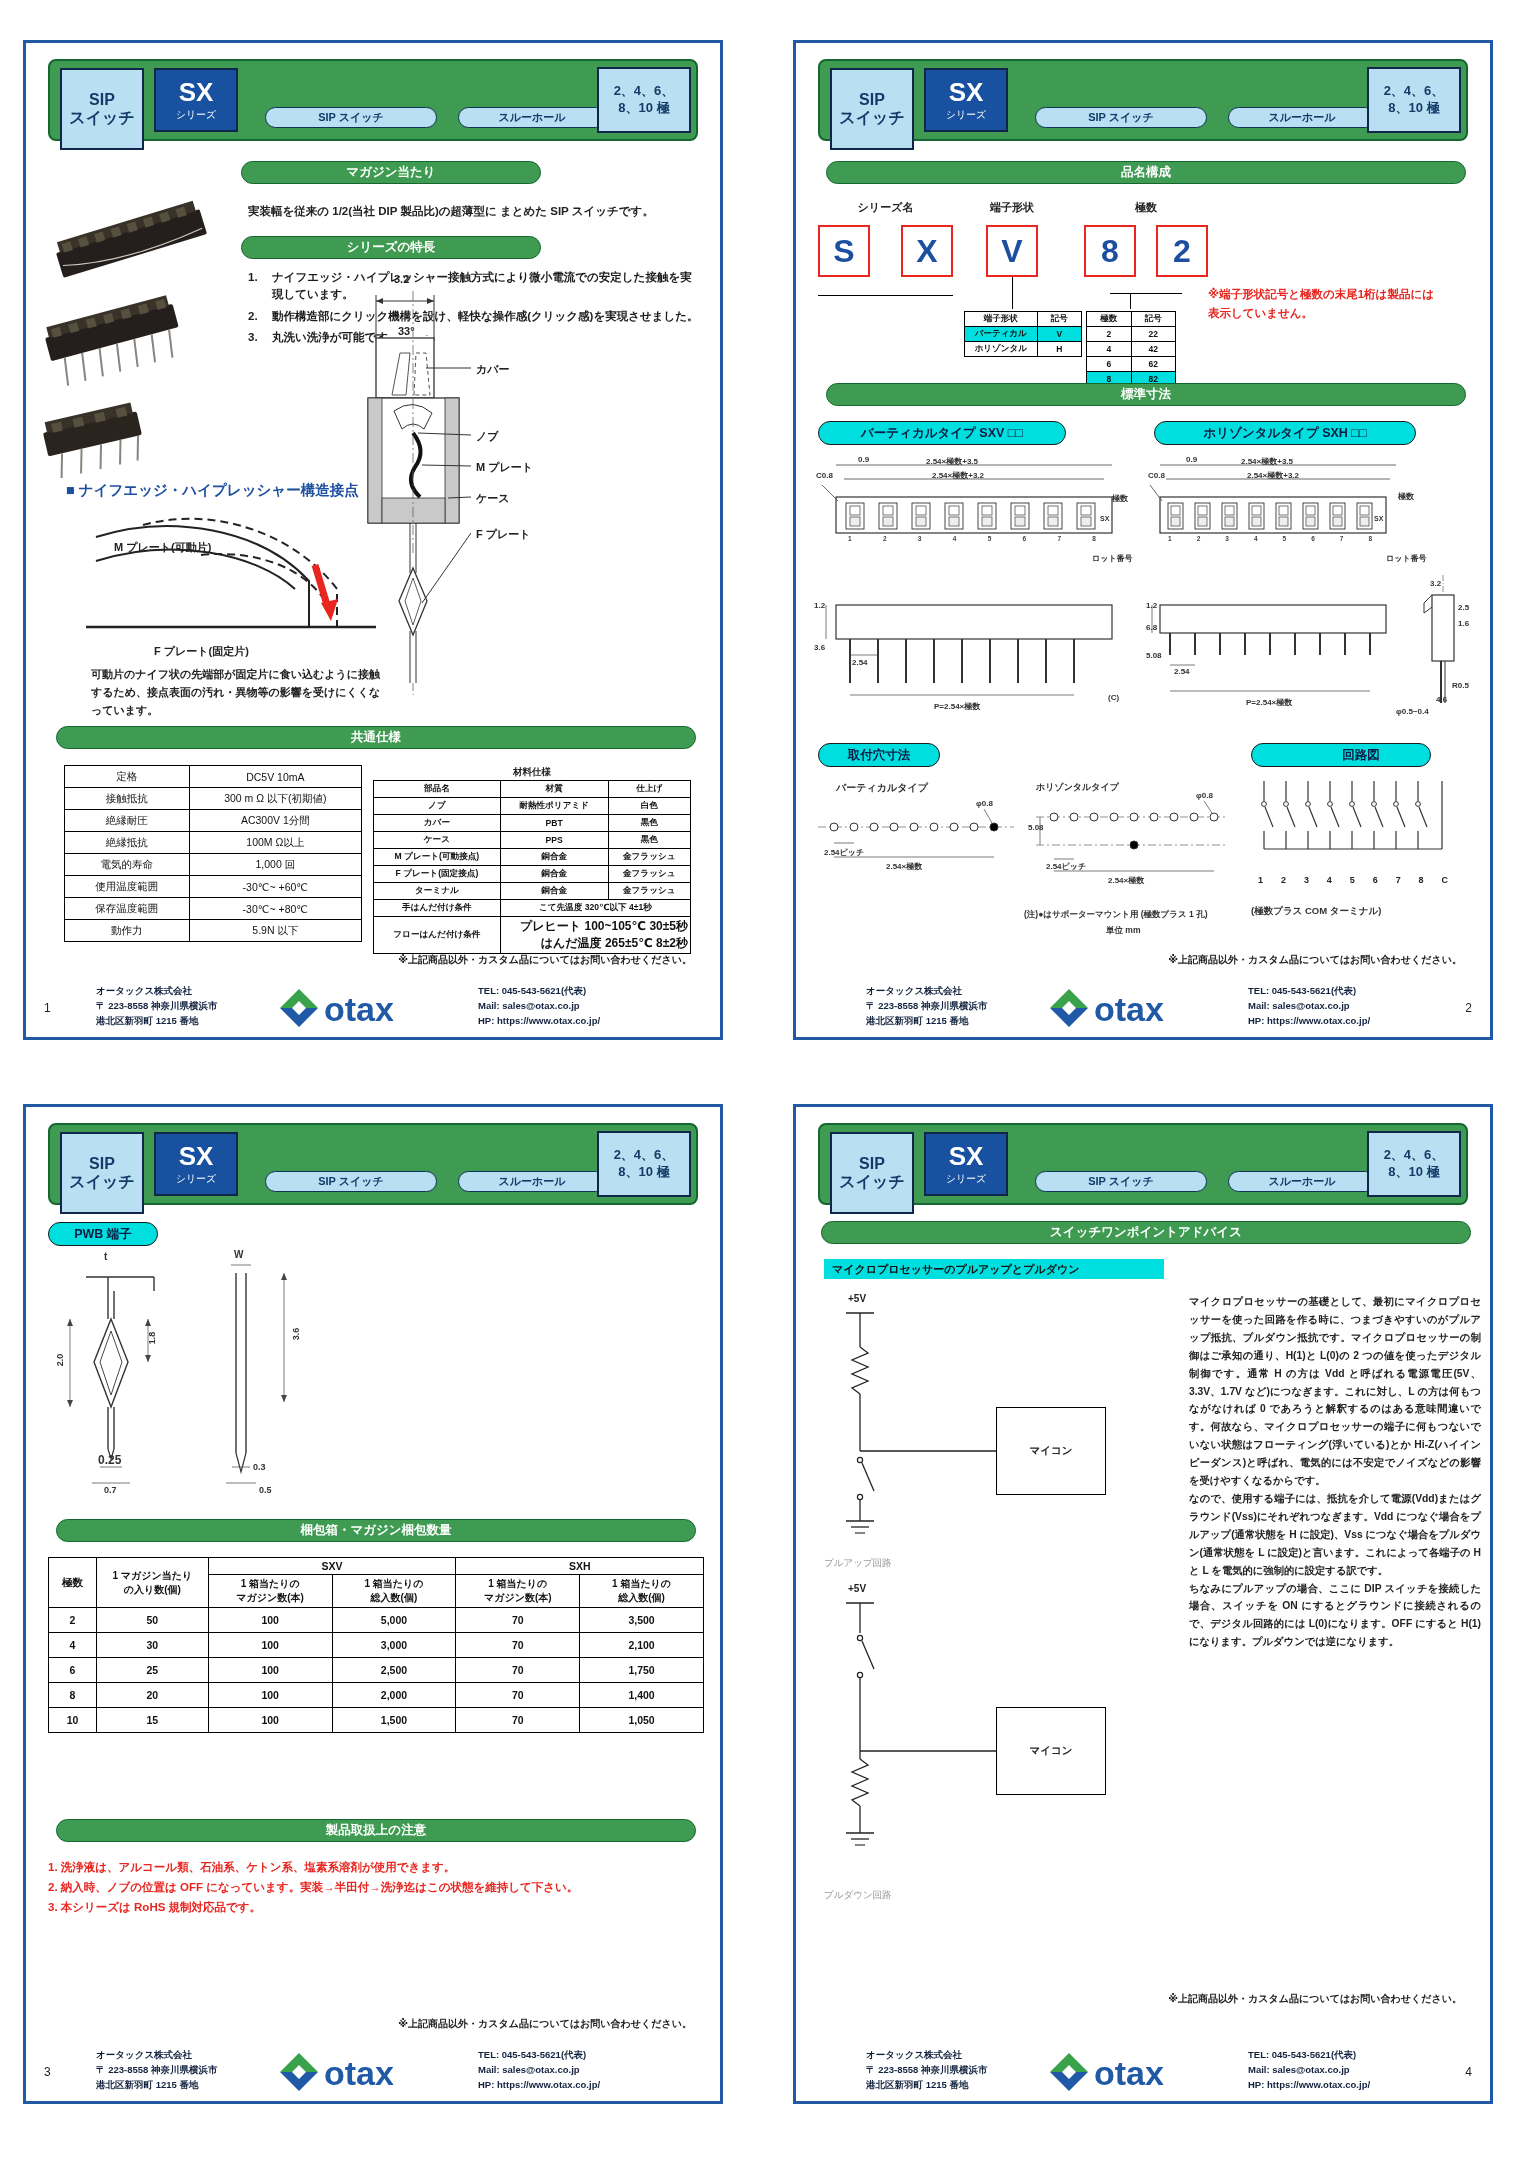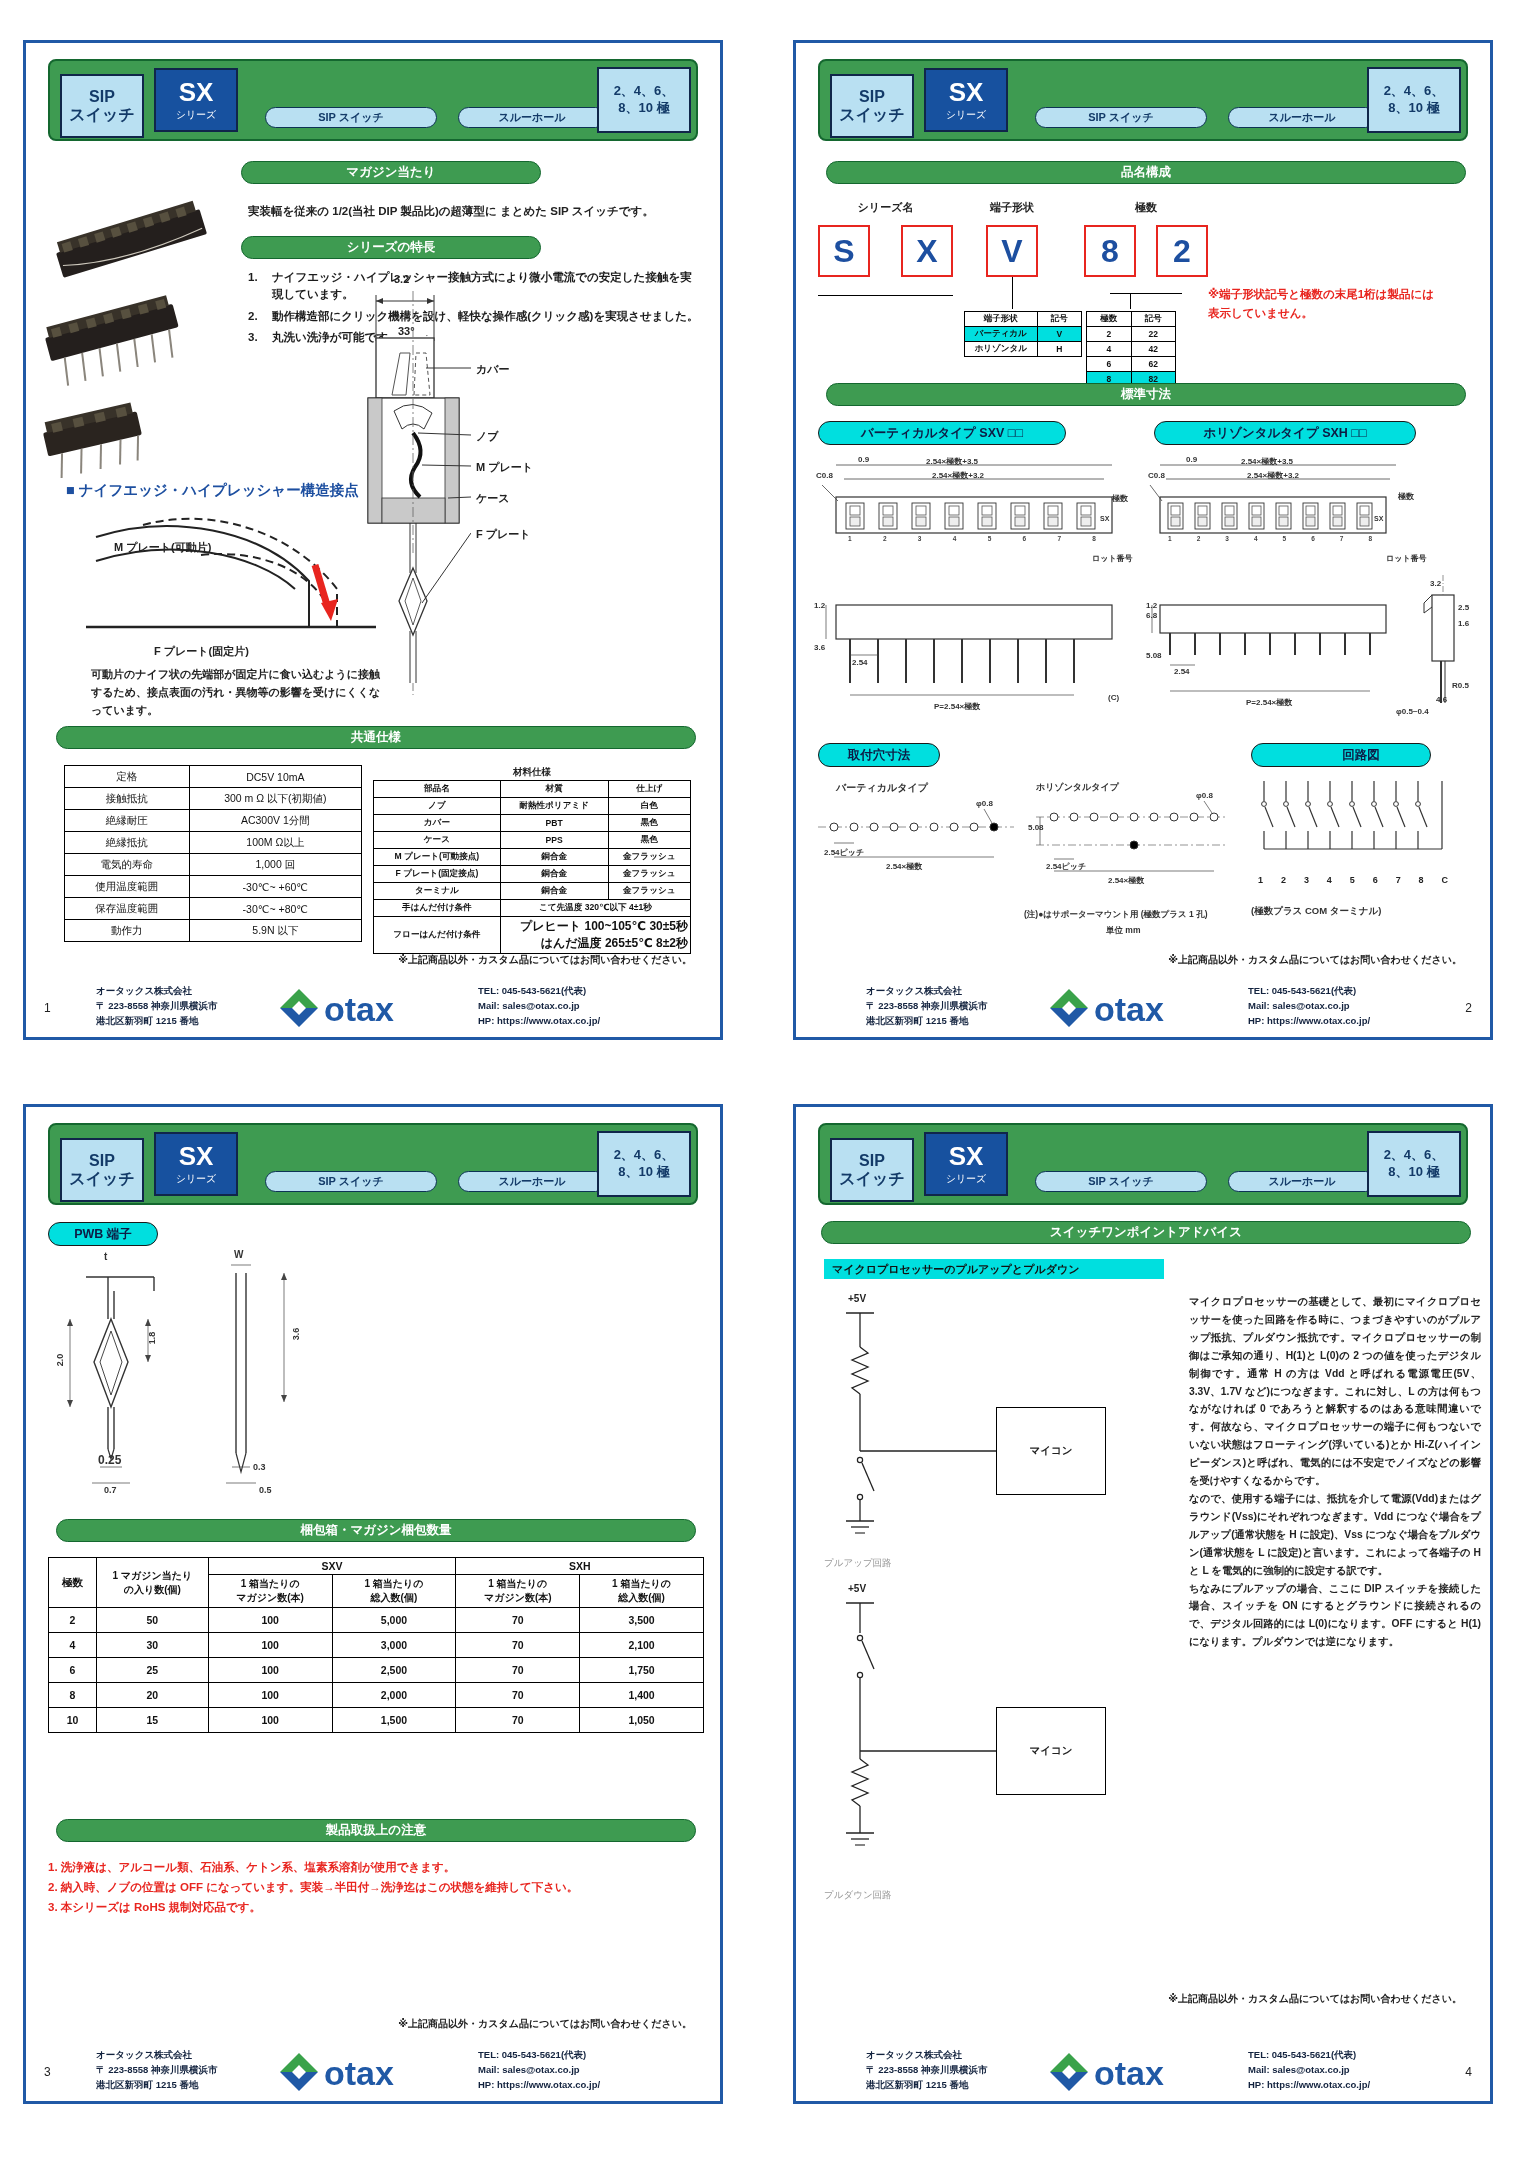--- a/index.html
+++ b/index.html
@@ -6,24 +6,24 @@
   body {
     width:1518px; height:2160px; position:relative; background:#ffffff;
     font-family:"Liberation Sans","DejaVu Sans",sans-serif; color:#1c1c1c;
   }
   .page { position:absolute; width:700px; height:1000px; background:#fff;
           border:3px solid #2059a6; }
   .abs { position:absolute; }
   
   .hdr { position:absolute; left:22px; top:16px; width:650px; height:82px;
          background:#3e9b51; border:2px solid #14672f; border-radius:8px; }
-  .sipbox { position:absolute; left:10px; top:7px; width:84px; height:64px;
+  .sipbox { position:absolute; left:10px; top:7px; width:84px; height:82px;
             background:#b9e0f2; border:2px solid #10264a; display:flex; flex-direction:column;
             align-items:center; justify-content:center; font-weight:bold; color:#133a68;
-            font-size:16px; line-height:1.12;margin-top:6px; }
+            font-size:16px; line-height:1.12; }
   .sxbox { position:absolute; left:104px; top:7px; width:84px; height:64px;
            background:#17519f; border:2px solid #10264a; display:flex; flex-direction:column;
            align-items:center; justify-content:center; color:#fff; }
   .sxbox .big { font-size:26px; font-weight:bold; line-height:1; }
   .sxbox .small { font-size:10px; margin-top:3px; }
   .hpill { position:absolute; top:46px; height:21px; background:#b9e0f2;
            border:1.5px solid #0d3355; border-radius:11px; display:flex; align-items:center;
            justify-content:center; font-size:11px; font-weight:bold; color:#133a68; }
   .hpill1 { left:215px; width:172px; }
   .hpill2 { left:408px; width:148px; }
@@ -556,21 +556,21 @@
         <span>7</span>
         <span>8</span>
     </div>
     <span class="dimlbl" style="left:2px; top:16px;">C0.8</span>
     <span class="dimlbl" style="left:40px; top:0px;">0.9</span>
     <span class="dimlbl" style="left:95px; top:1px;">2.54×極数+3.5</span>
     <span class="dimlbl" style="left:101px; top:15px;">2.54×極数+3.2</span>
     <span class="dimlbl" style="left:252px; top:36px;">極数</span>
     <span class="dimlbl" style="left:240px; top:98px;">ロット番号</span>
     <span class="dimlbl" style="left:0px; top:146px;">1.2</span>
-    <span class="dimlbl" style="left:0px; top:156px;">6.8</span>
+    <span class="dimlbl" style="left:0px; top:168px;">6.8</span>
     <span class="dimlbl" style="left:0px; top:196px;">5.08</span>
     <span class="dimlbl" style="left:28px; top:212px;">2.54</span>
     <span class="dimlbl" style="left:100px; top:242px;">P=2.54×極数</span>
     <span class="dimlbl" style="left:284px; top:124px;">3.2</span>
     <span class="dimlbl" style="left:312px; top:148px;">2.5</span>
     <span class="dimlbl" style="left:312px; top:164px;">1.6</span>
     <span class="dimlbl" style="left:250px; top:252px;">φ0.5~0.4</span>
     <span class="dimlbl" style="left:306px; top:226px;">R0.5</span>
     <span class="dimlbl" style="left:290px; top:240px;">4.6</span>
     <span class="dimlbl" style="left:228px; top:60px; font-size:7px;">SX</span>

